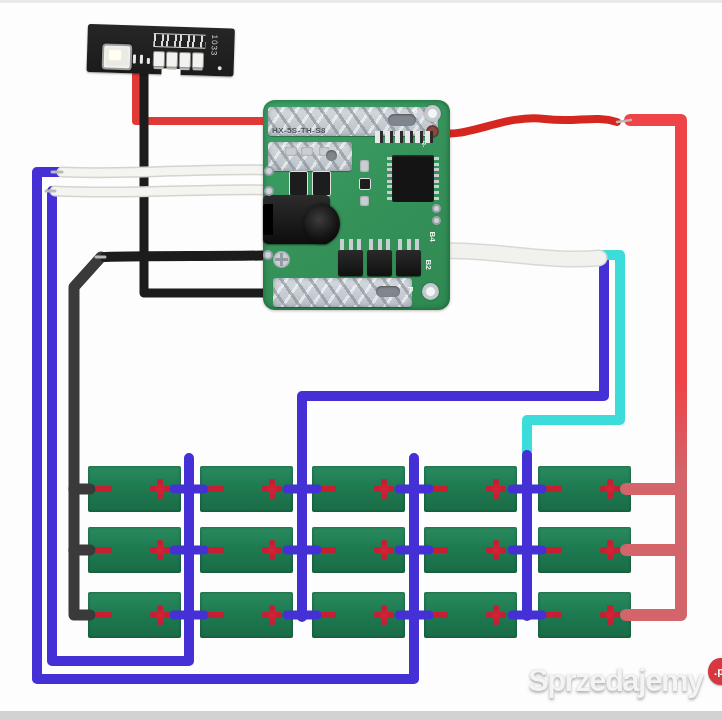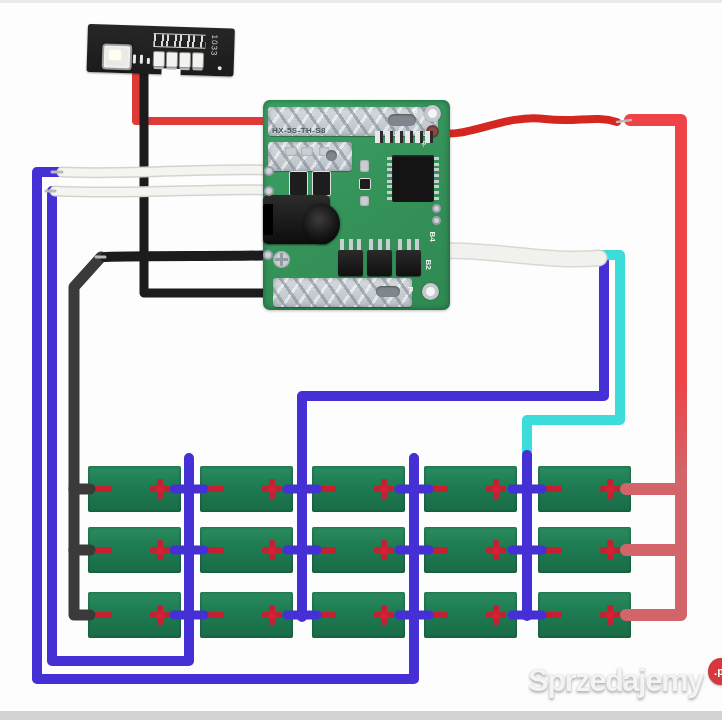--- a/index.html
+++ b/index.html
@@ -39,21 +39,21 @@
     background:repeating-linear-gradient(to right,#dcdcdc 0 2px,rgba(0,0,0,0) 2px 8px,#dcdcdc 8px 10px,rgba(0,0,0,0) 10px 13px);
     border-top:1px solid #d5d5d5;border-bottom:1px solid #d5d5d5;}
   .led-chip{position:absolute;top:25px;width:10px;height:14px;background:#f2f2f0;
     border:1px solid #8c8c88;border-radius:2px;box-shadow:0 3px 0 -1px #b9b9b5;}
   #led-model{position:absolute;left:116px;top:13px;font-size:8px;color:#d3d3d3;
     transform:rotate(90deg);transform-origin:center;letter-spacing:1px;}
   #led-dot{position:absolute;left:131px;top:38px;width:4px;height:4px;border-radius:50%;background:#e6e6e6;}
   
   #bms-board{position:absolute;left:263px;top:100px;width:187px;height:210px;
     background:linear-gradient(145deg,#3da267 0%,#349158 55%,#2f8a52 100%);
-    border-radius:7px;box-shadow:inset 0 0 6px rgba(0,40,15,.5),0 1px 3px rgba(0,0,0,.25);}
+    border-radius:12px;box-shadow:inset 0 0 6px rgba(0,40,15,.5),0 1px 3px rgba(0,0,0,.25);}
   .nstrip{position:absolute;background:linear-gradient(#d6dbe0,#b9c0c7);border-radius:4px;
     box-shadow:inset 0 0 5px #8d949c,0 1px 1px rgba(0,0,0,.3);overflow:hidden;}
   .nstrip::after{content:"";position:absolute;inset:0;
     background-image:repeating-linear-gradient(55deg,rgba(0,0,0,0) 0 9px,rgba(125,133,141,.55) 9px 12px),
       repeating-linear-gradient(-55deg,rgba(0,0,0,0) 0 9px,rgba(255,255,255,.55) 9px 12px);}
   .nslot{position:absolute;background:#7f868e;border-radius:6px;box-shadow:inset 0 1px 2px #555;z-index:2;}
   #silkscreen{position:absolute;left:9px;top:26px;z-index:3;font-size:8px;font-weight:bold;
     color:#4d535a;letter-spacing:.4px;text-shadow:0 1px 0 rgba(255,255,255,.4);}
   .hole{position:absolute;width:17px;height:17px;border-radius:50%;background:#f4f5f6;
     border:4px solid #c3c9cf;box-shadow:0 0 2px rgba(0,0,0,.4);box-sizing:border-box;}

